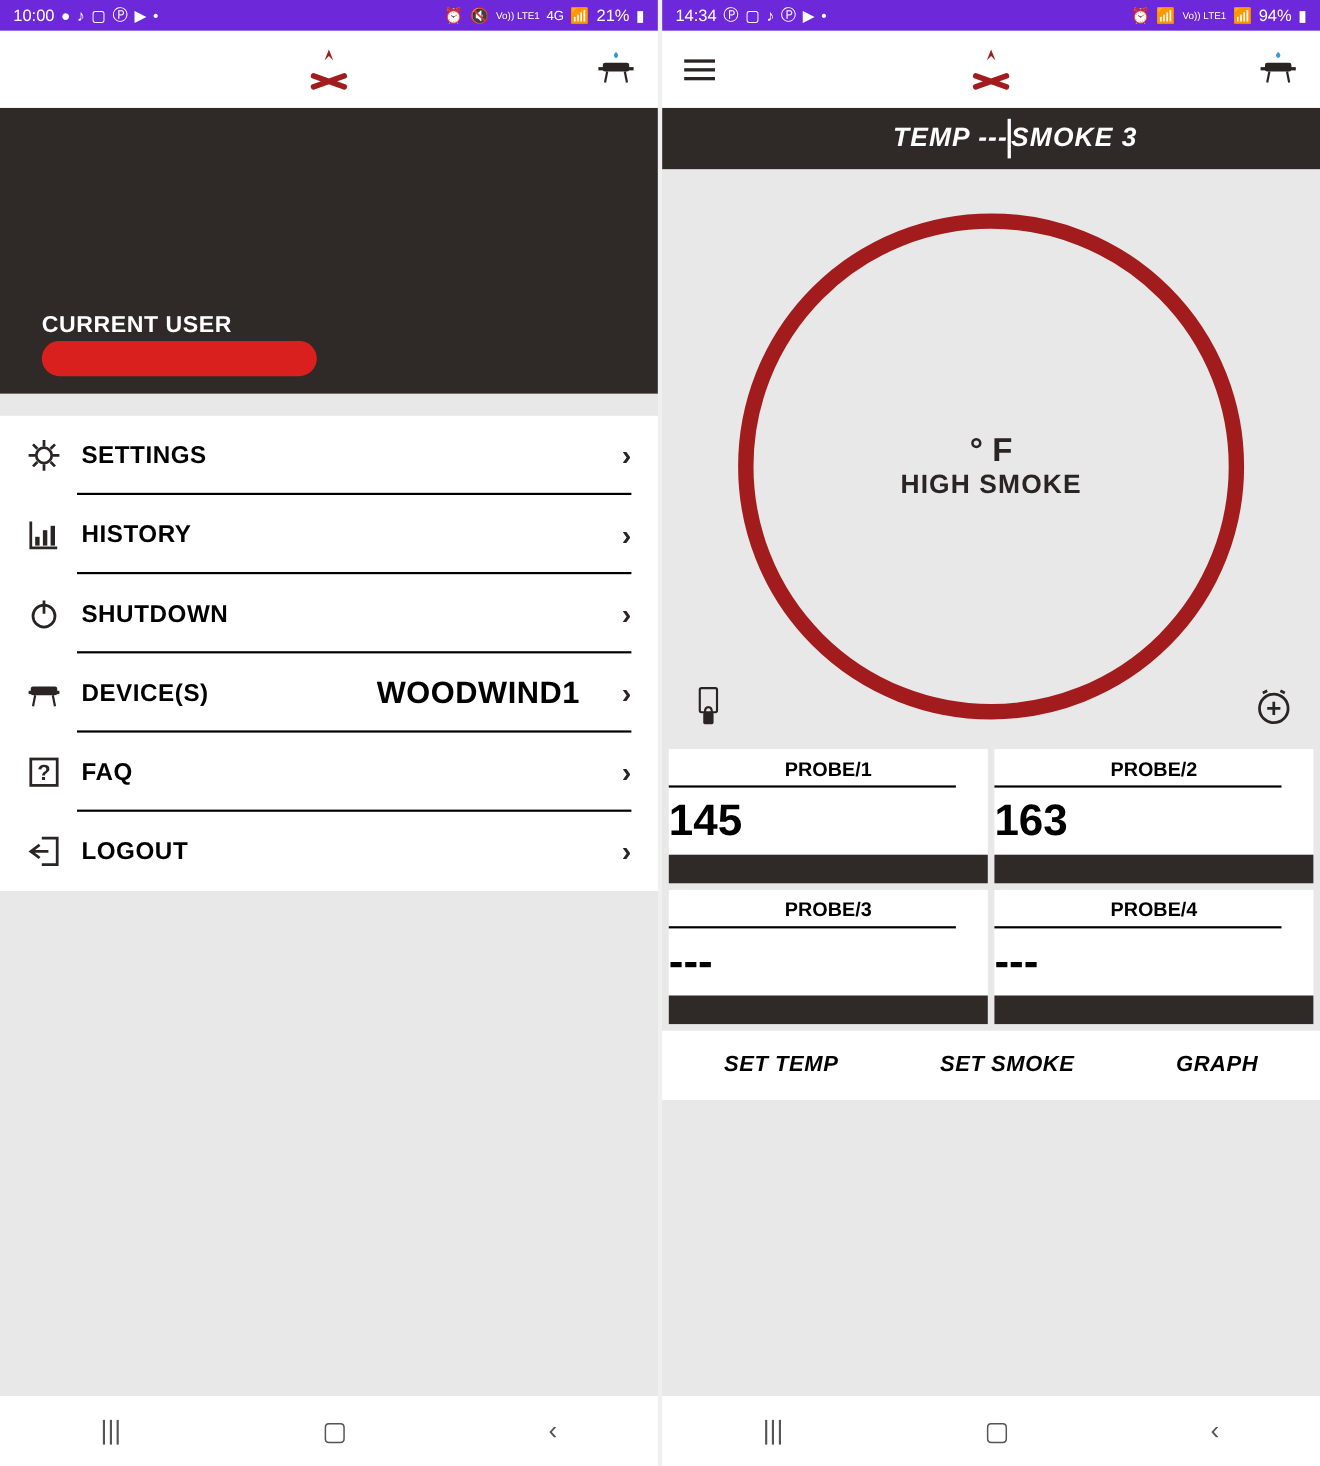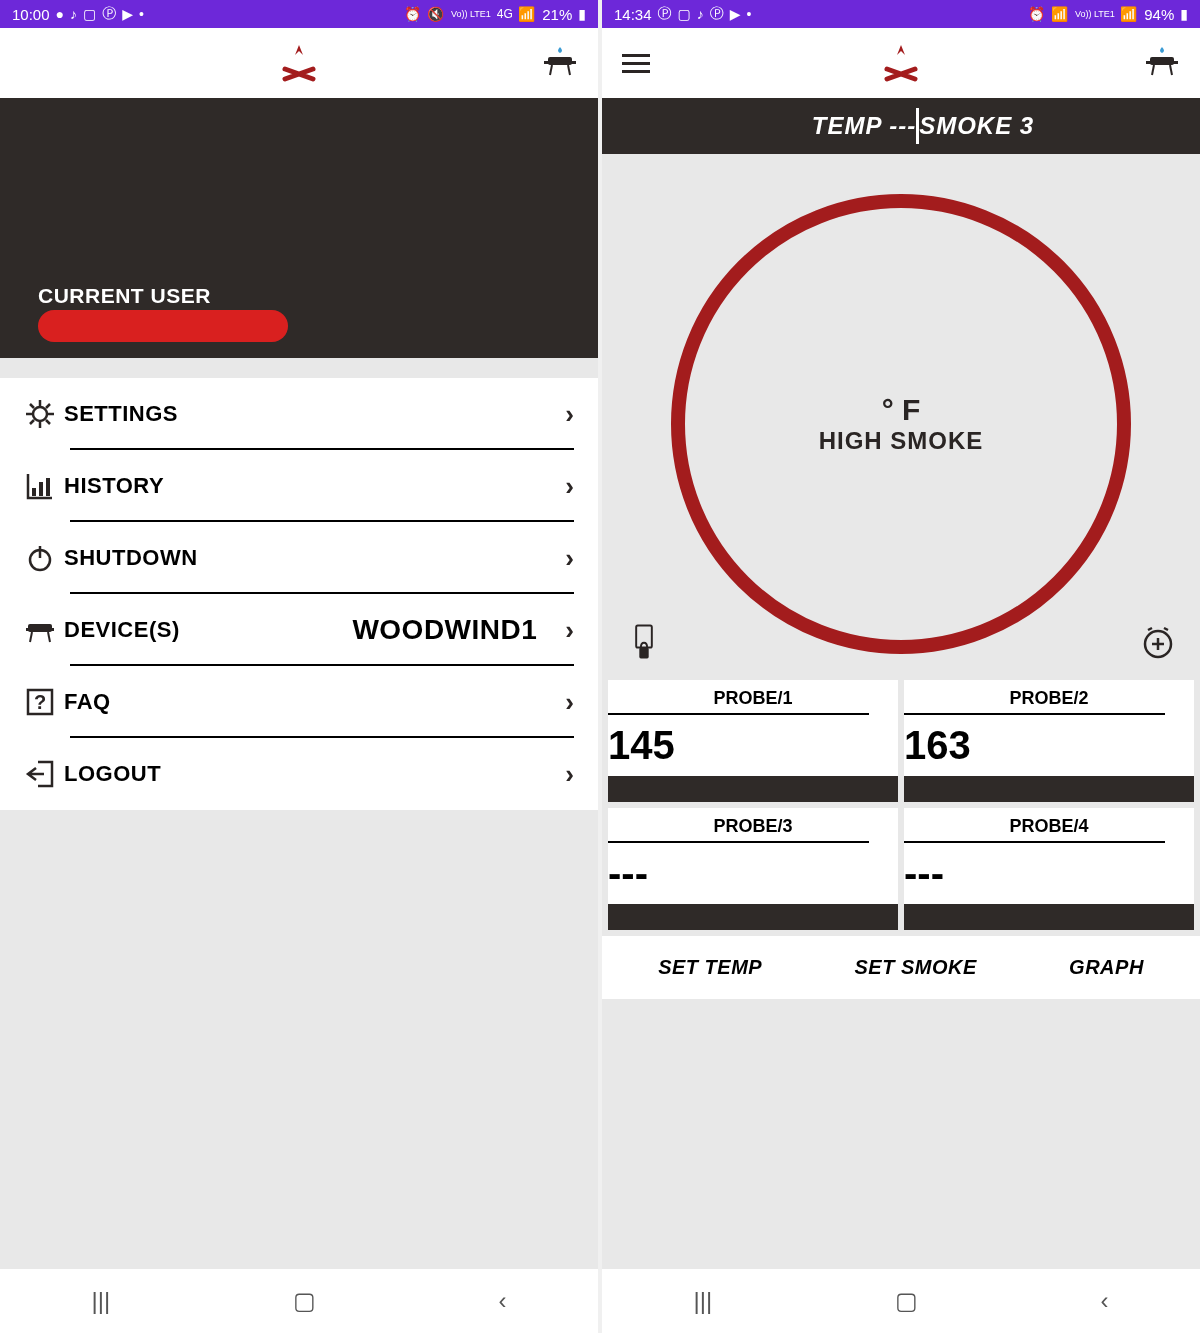--- a/index.html
+++ b/index.html
@@ -98,21 +98,21 @@
   height: 20px;
   background: #e8e8e8;
 }
 .menu {
   background: #fff;
 }
 .menu-item {
   display: flex;
   align-items: center;
   padding: 20px 24px;
-  gap: 8px;
+  gap: 18px;
   position: relative;
 }
 .menu-item::after {
   content: '';
   position: absolute;
   bottom: 0;
   left: 70px;
   right: 24px;
   height: 2px;
   background: #000;

